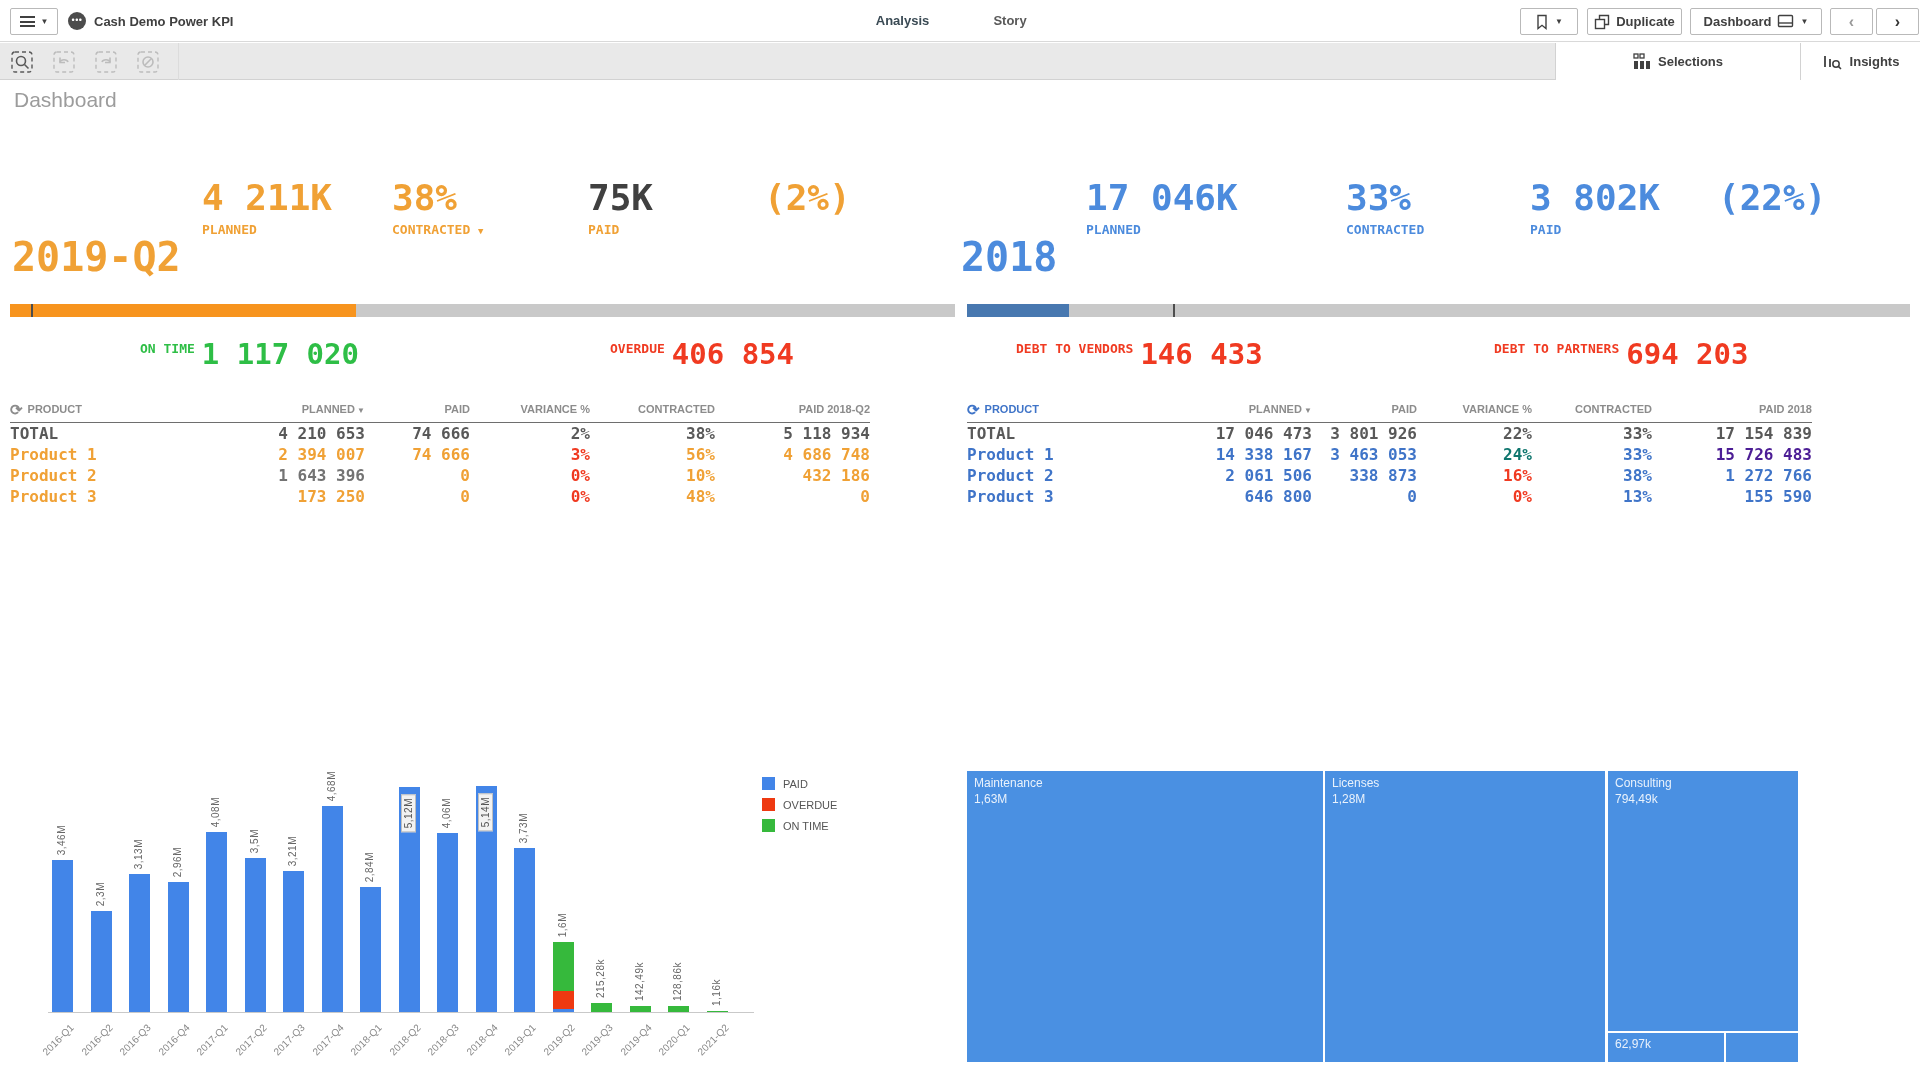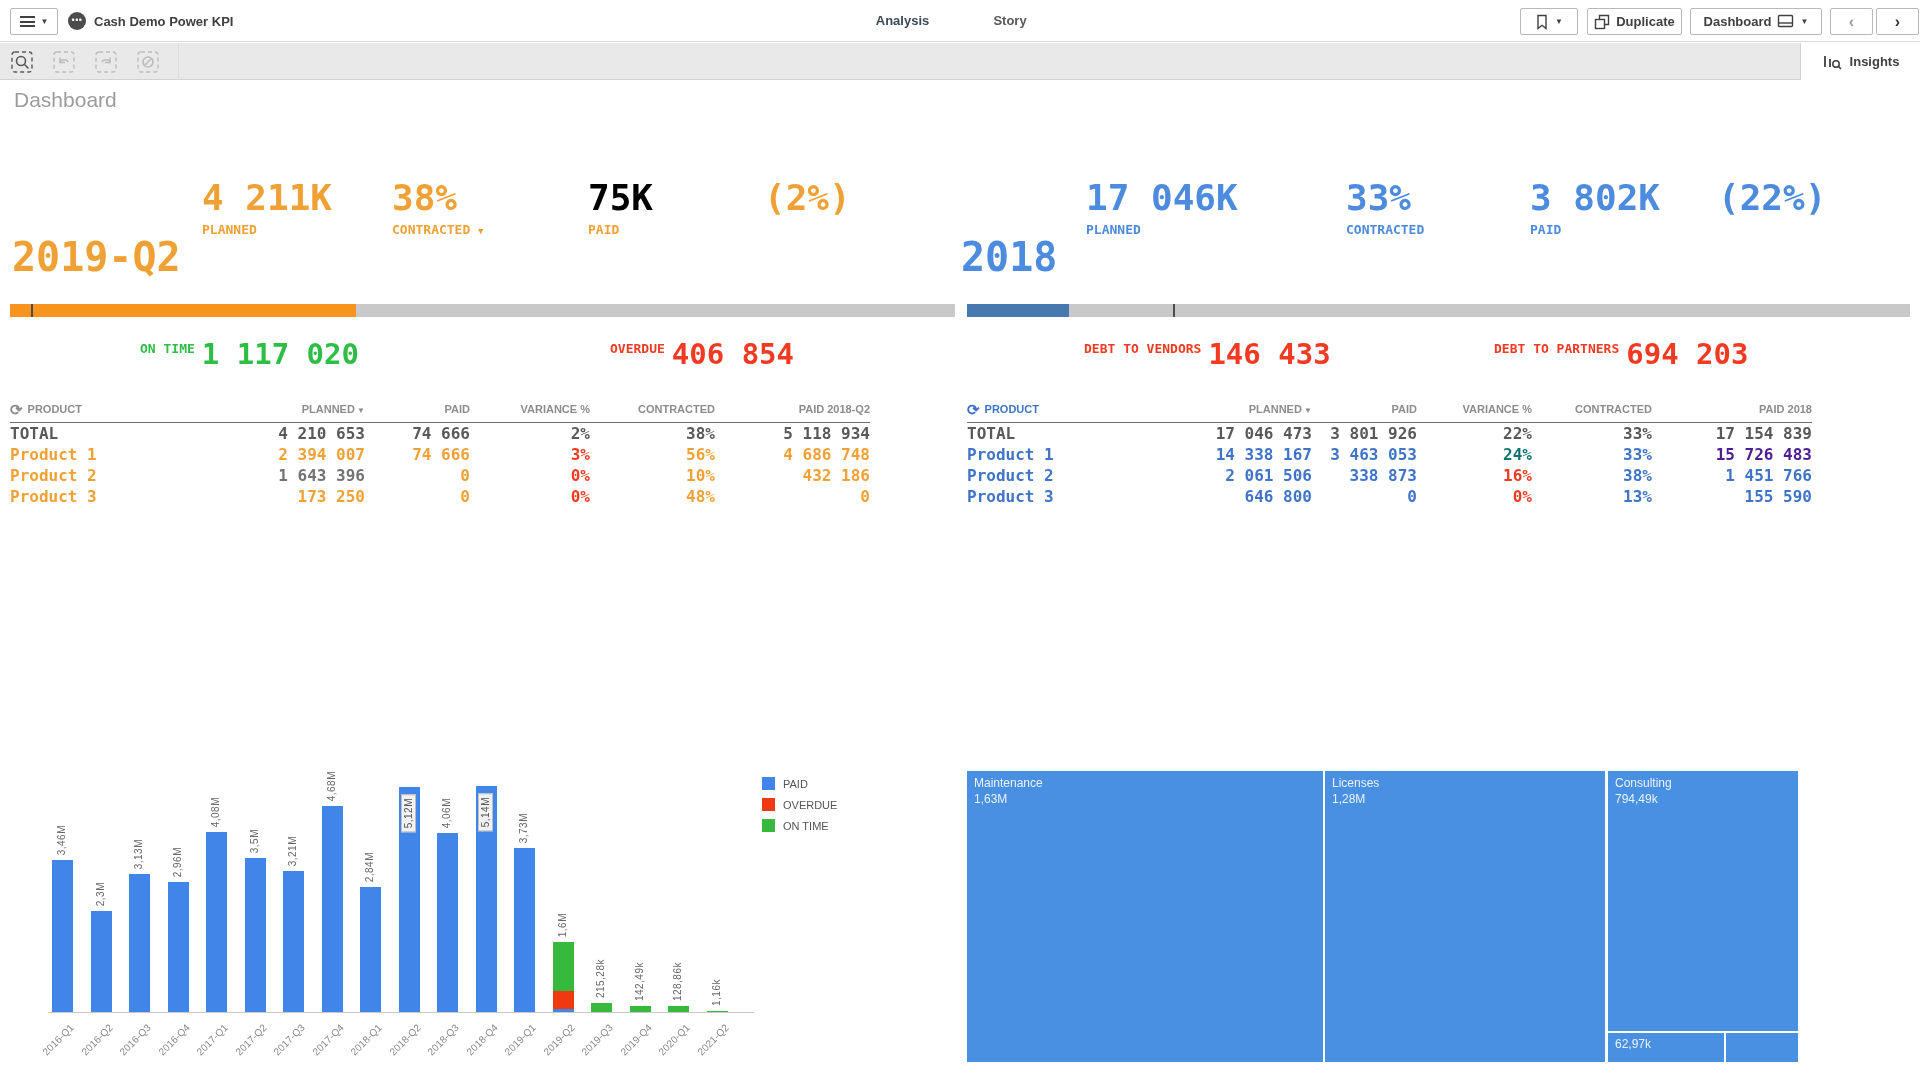--- a/index.html
+++ b/index.html
@@ -141,20 +141,30 @@
     <path d="M16 7.5v5h-5" fill="none" stroke="#bcbcbc" stroke-width="1.6"></path>
   </svg>
   <svg class="sel-icon" style="left:136px" viewBox="0 0 24 24">
     <rect x="2" y="2" width="20" height="20" rx="3" fill="none" stroke="#bcbcbc" stroke-width="1.4" stroke-dasharray="4 3"></rect>
     <circle cx="12" cy="12" r="5" fill="none" stroke="#bcbcbc" stroke-width="1.6"></circle>
     <line x1="8.8" y1="15.2" x2="15.2" y2="8.8" stroke="#bcbcbc" stroke-width="1.6"></line>
   </svg>
   <div id="tool-divider"></div>
 
   <div id="selinsights">
+    <div id="selections-btn" class="si-btn">
+      <svg width="17" height="17" viewBox="0 0 17 17">
+        <rect x="1" y="1" width="4" height="4" fill="none" stroke="#404040" stroke-width="1.3"></rect>
+        <rect x="7" y="1" width="4" height="4" fill="none" stroke="#404040" stroke-width="1.3"></rect>
+        <rect x="1" y="8" width="4" height="8" fill="#404040"></rect>
+        <rect x="7" y="8" width="4" height="8" fill="#404040"></rect>
+        <rect x="13" y="8" width="4" height="8" fill="#404040"></rect>
+      </svg>
+      <span>Selections</span>
+    </div>
     <div id="insights-btn" class="si-btn">
       <svg width="20" height="17" viewBox="0 0 20 17">
         <line x1="3" y1="3" x2="3" y2="14" stroke="#404040" stroke-width="1.8"></line>
         <line x1="8" y1="6" x2="8" y2="14" stroke="#404040" stroke-width="1.8"></line>
         <circle cx="14" cy="11" r="3.2" fill="none" stroke="#404040" stroke-width="1.5"></circle>
         <line x1="16.4" y1="13.4" x2="19" y2="16" stroke="#404040" stroke-width="1.5"></line>
       </svg>
       <span>Insights</span>
     </div>
   </div>
@@ -165,21 +175,21 @@
 <div class="kpi-period mono" style="left:12px; color:#f0a135;">2019-Q2</div>
 <div class="metric" style="left:202px">
   <div class="val mono" style="color:#f0a135">4 211K</div>
   <div class="lbl mono" style="color:#f0a135">PLANNED</div>
 </div>
 <div class="metric" style="left:392px">
   <div class="val mono" style="color:#f0a135">38%</div>
   <div class="lbl mono" style="color:#f0a135"><span>CONTRACTED</span> <span class="dd">▼</span></div>
 </div>
 <div class="metric" style="left:588px">
-  <div class="val mono" style="color:#000000">75K</div>
+  <div class="val mono" style="color:#404040">75K</div>
   <div class="lbl mono" style="color:#f0a135">PAID</div>
 </div>
 <div class="metric" style="left:764px">
   <div class="val mono" style="color:#f0a135">(2%)</div>
 </div>
 
 <div class="pbar" id="pbar-left" style="left:10px; width:945px;">
   <div class="fill" style="background: rgb(247, 148, 30); width: 36.6%;"></div>
   <div class="mark" style="left: 2.2%;"></div>
 </div>
@@ -208,21 +218,21 @@
 </div>
 <div class="metric" style="left:1718px">
   <div class="val mono" style="color:#4c8bdd">(22%)</div>
 </div>
 
 <div class="pbar" id="pbar-right" style="left:967px; width:943px;">
   <div class="fill" style="background: rgb(72, 120, 176); width: 10.8%;"></div>
   <div class="mark" style="left: 21.8%;"></div>
 </div>
 
-<div class="badge" style="left:1084px">
+<div class="badge" style="left:1016px">
   <span class="blbl mono" style="color:#f03a21">DEBT TO VENDORS</span>
   <span class="bval mono" style="color:#f03a21">146 433</span>
 </div>
 <div class="badge" style="left:1494px">
   <span class="blbl mono" style="color:#f03a21">DEBT TO PARTNERS</span>
   <span class="bval mono" style="color:#f03a21">694 203</span>
 </div>
 
 <div id="left-table" class="ktable" style="left:10px; width:860px;">
     <div class="t-head" style="grid-template-columns: 225px 130px 105px 120px 125px 155px;">
@@ -296,21 +306,21 @@
       <div style="color: #0f766e;">24%</div>
       <div style="color: rgb(63, 116, 200);">33%</div>
       <div style="color: #4c1d95;">15 726 483</div>
     </div>
     <div class="t-row" style="grid-template-columns: 220px 125px 105px 115px 120px 160px;">
       <div style="color: rgb(63, 116, 200);">Product 2</div>
       <div style="color: rgb(63, 116, 200);">2 061 506</div>
       <div style="color: rgb(63, 116, 200);">338 873</div>
       <div style="color: rgb(240, 58, 33);">16%</div>
       <div style="color: rgb(63, 116, 200);">38%</div>
-      <div style="color: rgb(63, 116, 200);">1 451 766</div>
+      <div style="color: rgb(63, 116, 200);">1 272 766</div>
     </div>
     <div class="t-row" style="grid-template-columns: 220px 125px 105px 115px 120px 160px;">
       <div style="color: rgb(63, 116, 200);">Product 3</div>
       <div style="color: rgb(63, 116, 200);">646 800</div>
       <div style="color: rgb(63, 116, 200);">0</div>
       <div style="color: rgb(240, 58, 33);">0%</div>
       <div style="color: rgb(63, 116, 200);">13%</div>
       <div style="color: rgb(63, 116, 200);">155 590</div>
     </div>
   </div>

